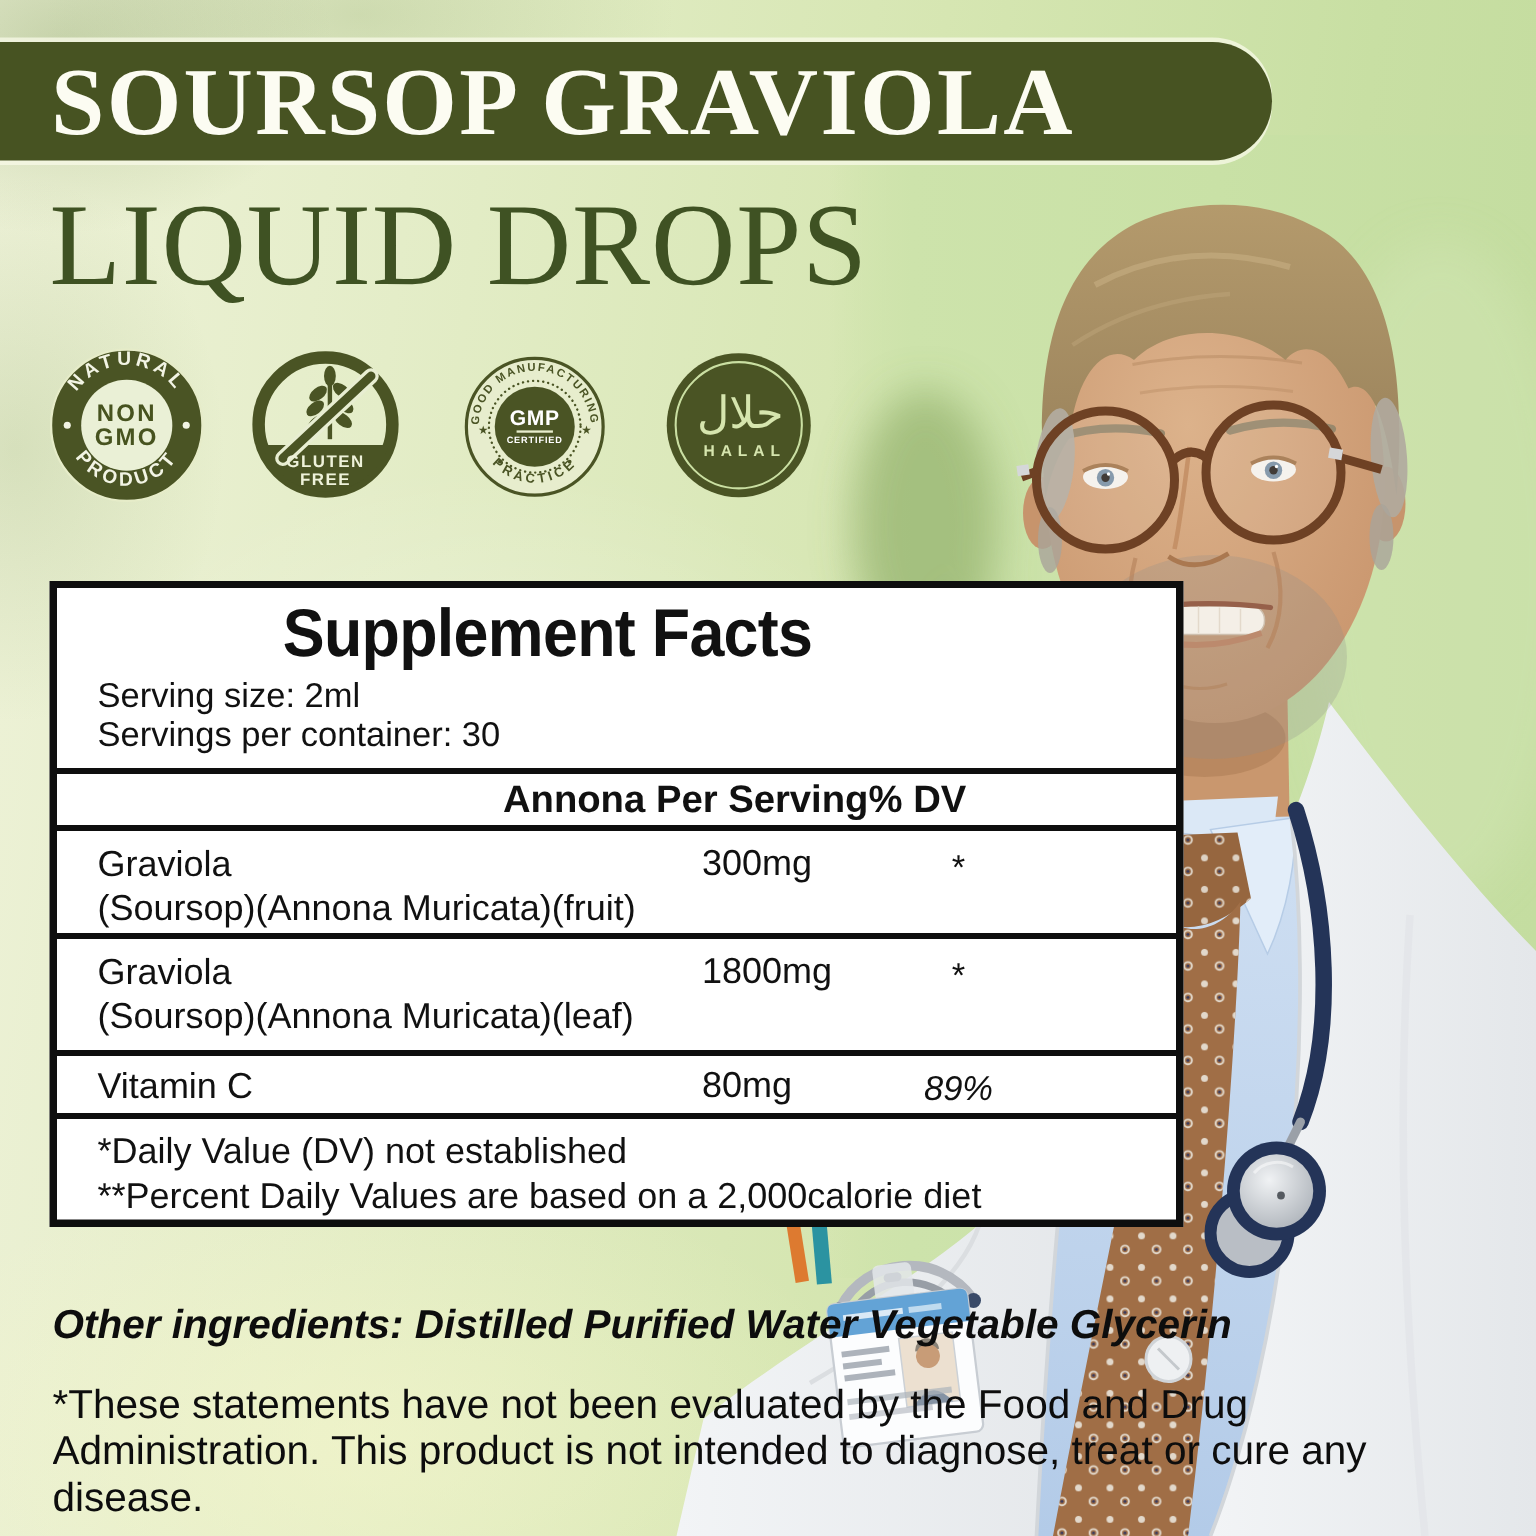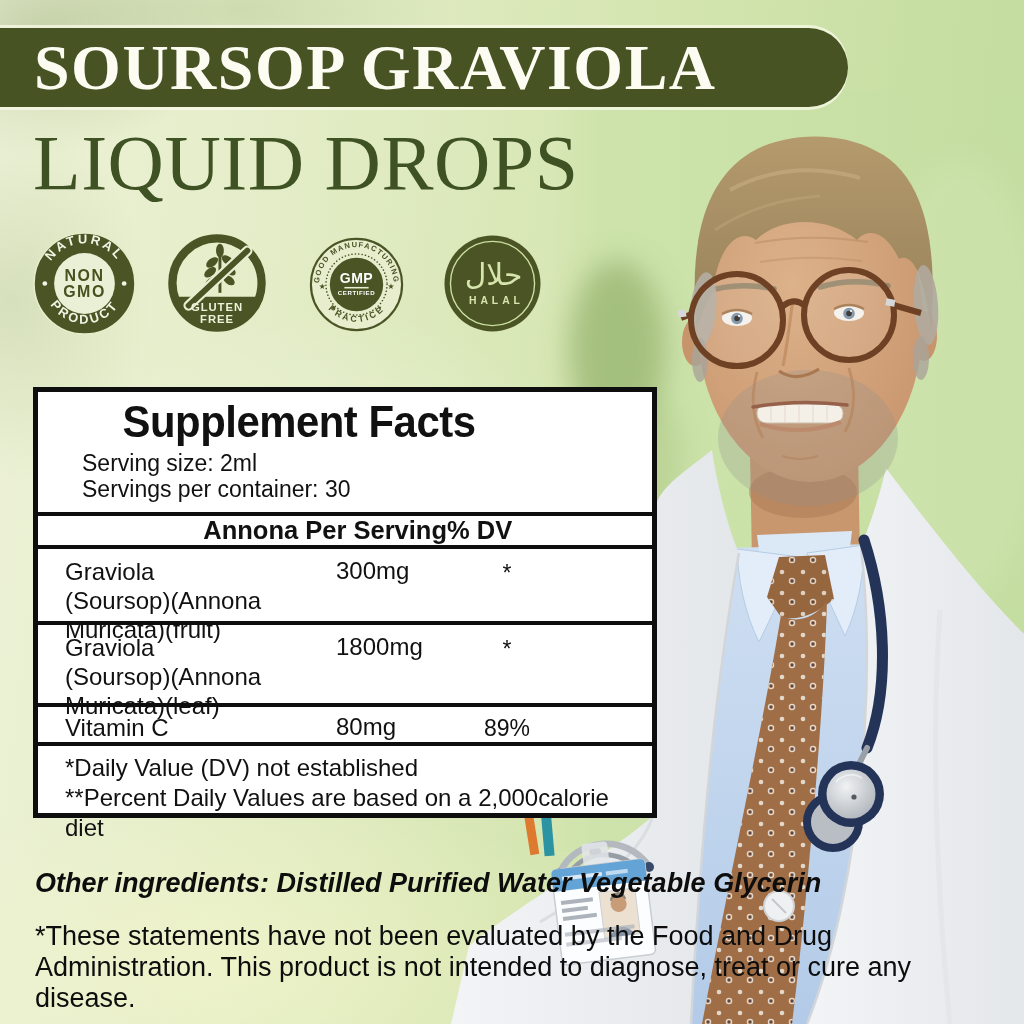--- a/index.html
+++ b/index.html
@@ -16,40 +16,40 @@
   .doctor-svg{position:absolute;left:430px;top:90px;width:594px;height:934px;z-index:1;}
   .banner{position:absolute;left:0;top:28px;width:848px;height:79px;background:#475322;
     border-radius:0 40px 40px 0;z-index:2;
     box-shadow:0 -3px 0 rgba(248,250,232,.75), 0 3px 0 rgba(248,250,232,.75);}
   .banner span{display:block;line-height:79px;padding-left:34px;font-family:"Liberation Serif",serif;
     font-weight:700;font-size:64px;color:#fcfcf2;letter-spacing:1.5px;white-space:nowrap;}
   .subtitle{position:absolute;left:33px;top:118px;font-family:"Liberation Serif",serif;font-size:78px;
     color:#3f5223;letter-spacing:.5px;z-index:2;font-weight:400;white-space:nowrap;}
   .badge{position:absolute;z-index:2;}
   .badge text{font-family:"Liberation Sans",sans-serif;}
-  .facts{position:absolute;left:33px;top:387px;width:624px;height:431px;background:#ffffff;
+  .facts{position:absolute;left:33px;top:387px;width:756px;height:431px;background:#ffffff;
     border:5px solid #0e0e0e;box-sizing:border-box;z-index:3;display:flex;flex-direction:column;color:#111;}
   .facts-title{margin:6px 0 0;text-align:center;font-size:45px;font-weight:700;height:50px;line-height:48px;
     transform:translateX(-46px) scaleX(.93);letter-spacing:-.5px;}
-  .serving-block{margin-top:4px;padding-left:44px;font-size:23px;line-height:26px;}
+  .serving-block{margin-top:4px;padding-left:27px;font-size:23px;line-height:26px;}
   .hr{height:4px;background:#0e0e0e;flex:none;}
   .hr.first{margin-top:10px;}
   .facts-header{display:grid;grid-template-columns:1fr 120px;padding:0 85px 0 27px;height:36px;
     align-items:center;font-weight:700;font-size:25.5px;}
   .facts-header .amt{text-align:right;}
   .facts-header .dv{text-align:left;}
   .frow{display:grid;grid-template-columns:1fr 111px 120px;padding:0 85px 0 27px;font-size:24px;}
   .frow .nm{padding-top:8px;line-height:29px;}
   .frow .amt{text-align:left;padding-top:8px;}
   .frow .dv{text-align:center;padding-top:11px;font-size:23px;}
   .frow.r1{height:72px;}
   .frow.r2{height:78px;}
   .frow.r3{height:40px;}
   .frow.r3 .nm,.frow.r3 .amt{padding-top:6px;}
-  .frow.r3 .dv{padding-top:8px;}
+  .frow.r3 .dv{padding-top:8px;font-style:italic;}
   .footnotes{padding:7px 20px 0 27px;font-size:24px;line-height:30px;flex:1;}
   .other-ing{position:absolute;left:35px;top:868px;font-weight:700;font-size:27px;color:#0d0d0d;
     white-space:nowrap;z-index:4;font-style:italic;}
   .disclaimer{position:absolute;left:35px;top:921px;width:972px;font-size:27px;line-height:31px;
     color:#0d0d0d;z-index:4;}
 </style>
 </head>
 <body>
 
 <div class="page">

